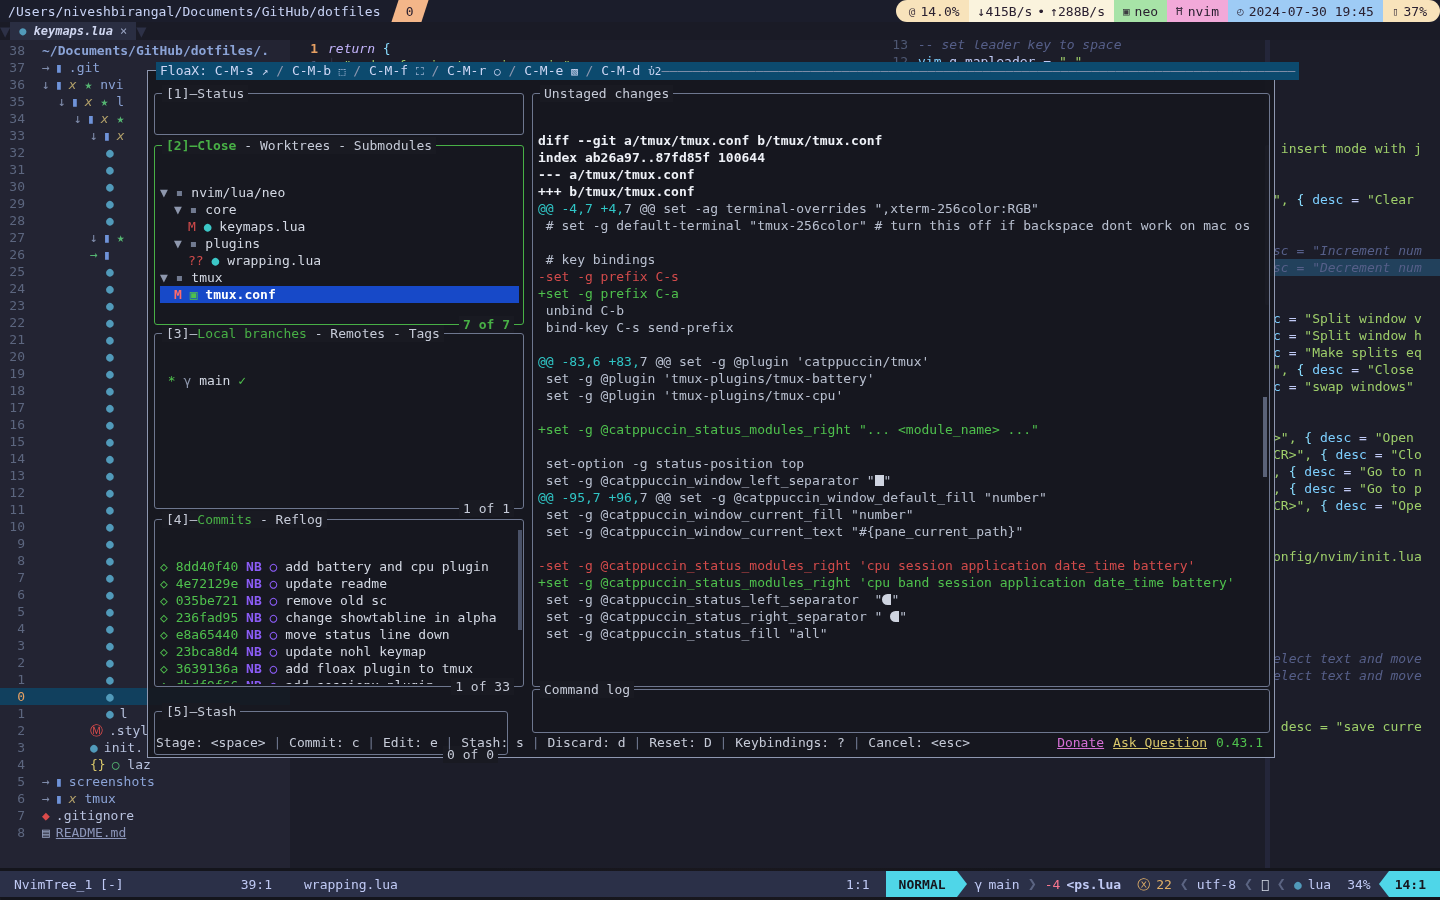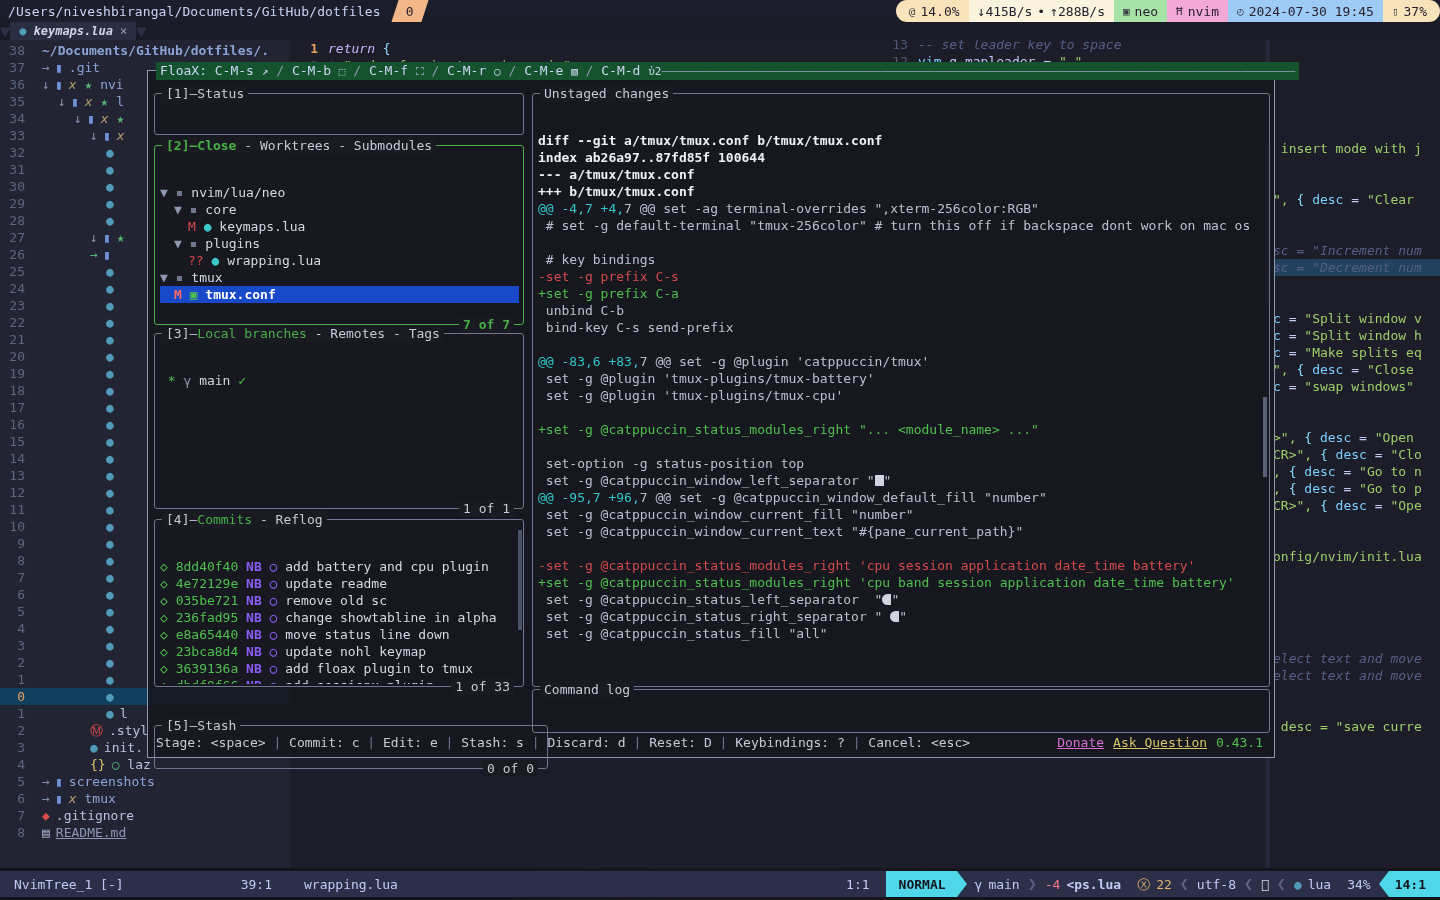--- a/index.html
+++ b/index.html
@@ -122,21 +122,21 @@
   
   .floax {
     position:absolute; left:147px; top:70px; width:1128px; height:688px;
     background:rgba(22,23,30,0.90);
     border:1px solid #8e97b0;
     z-index:40;
     font-size:13px;
   }
   .floax-title {
     position:absolute; top:-9px; left:8px;
-    background:#14532d; padding:0 4px;
+    background:#0c4a6e; padding:0 4px;
     color:#cdd6f4; white-space:nowrap; font-size:13px;
   }
   .floax-title .dim { color:#cdd6f4; }
   .floax-title .sl { color:#8e97b0; }
 
   .lg { position:absolute; inset:6px 6px 4px 6px; }
 
   .panel { position:absolute; border:1px solid #6e778f; border-radius:3px; }
   .panel.active { border-color:#48b046; }
   .panel-title {
@@ -637,21 +637,21 @@
             <div class="lrow"><span class="g-green">◇</span> <span class="g-green">236fad95</span> <span class="g-purple">NB</span> <span class="g-purple">○</span> <span class="g-white">change showtabline in alpha</span></div>
             <div class="lrow"><span class="g-green">◇</span> <span class="g-green">e8a65440</span> <span class="g-purple">NB</span> <span class="g-purple">○</span> <span class="g-white">move status line down</span></div>
             <div class="lrow"><span class="g-green">◇</span> <span class="g-green">23bca8d4</span> <span class="g-purple">NB</span> <span class="g-purple">○</span> <span class="g-white">update nohl keymap</span></div>
             <div class="lrow"><span class="g-green">◇</span> <span class="g-green">3639136a</span> <span class="g-purple">NB</span> <span class="g-purple">○</span> <span class="g-white">add floax plugin to tmux</span></div>
             <div class="lrow"><span class="g-green">◇</span> <span class="g-green">dbdf9f66</span> <span class="g-purple">NB</span> <span class="g-purple">○</span> <span class="g-white">add sessionx plugin</span></div>
           </div>
         <div class="panel-count">1 of 33</div>
         <div style="position:absolute;right:1px;top:10px;width:4px;height:100px;background:#4a5268;"></div>
       </div>
 
-      <div class="panel" style="left:0;top:648px;width:394px;height:44px;">
+      <div class="panel" style="left:0;top:634px;width:354px;height:44px;">
         <div class="panel-title">
           <span class="num">[5]</span><span>–</span><span>Stash</span>
         </div>
         <div class="panel-body"></div>
         <div class="panel-count">0 of 0</div>
       </div>
 
       <div class="panel" style="left:378px;top:16px;width:738px;height:594px;">
         <div class="panel-title">Unstaged changes</div>
         <div class="panel-body" id="diff-body">

